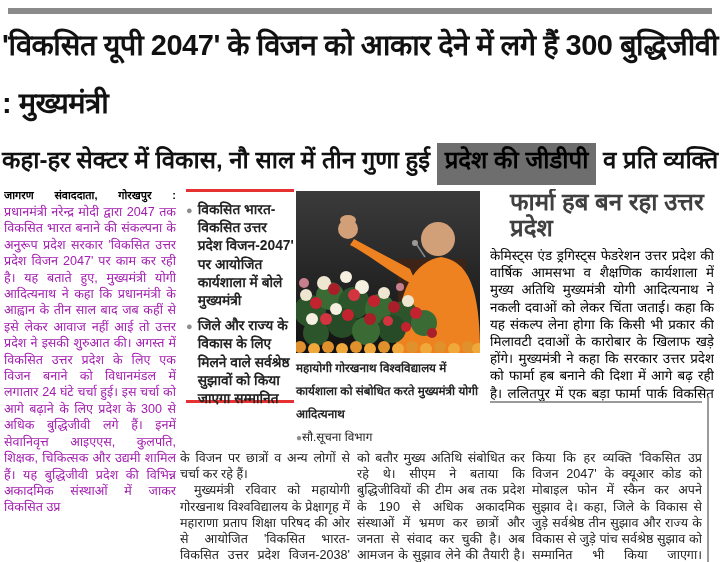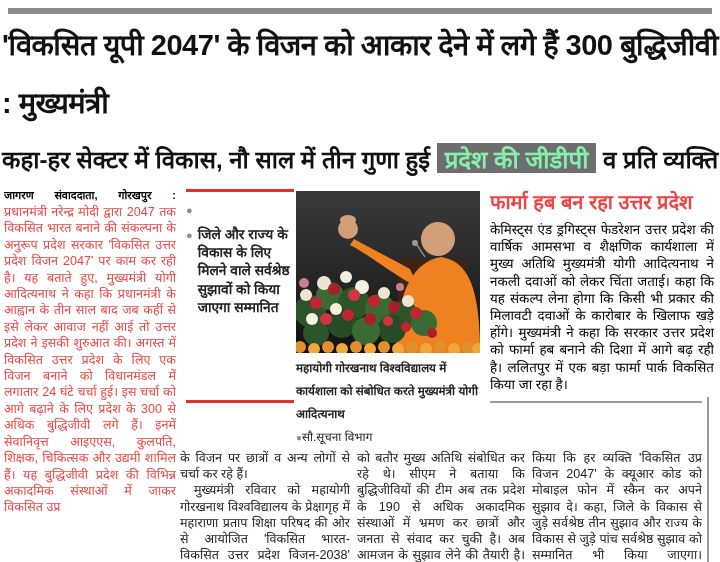--- a/index.html
+++ b/index.html
@@ -13,43 +13,43 @@
   body{font-family:"Liberation Sans","DejaVu Sans",sans-serif;color:var(--ink);}
   .page{position:relative;width:720px;height:562px;background:#fff;overflow:hidden;}
 
   .top-rule{position:absolute;left:8px;top:8px;width:704px;height:6px;background:var(--rule-gray);}
 
   .headline{position:absolute;left:2px;top:16px;width:716px;font-size:29px;line-height:58px;
     font-weight:700;color:#111;letter-spacing:-0.5px;}
 
   .subhead{position:absolute;left:2px;top:140px;width:716px;font-size:24px;line-height:40px;
     font-weight:700;color:#111;white-space:nowrap;}
-  .subhead .hl{background:var(--highlight-bg);color:#86efac;padding:3px 8px 0 8px;}
+  .subhead .hl{background:var(--highlight-bg);color:#000000;padding:3px 8px 12px 8px;}
 
-  .bodytext{font-size:12.6px;line-height:16.4px;text-align:justify;color:#ef4444;}
+  .bodytext{font-size:12.6px;line-height:16.4px;text-align:justify;color:#a21caf;}
 
   .col-main{position:absolute;left:4px;top:187px;width:172px;height:372px;overflow:hidden;}
   .dateline{font-weight:700;color:#000;text-align:justify;text-align-last:justify;font-size:11px;line-height:17px;}
 
   .briefs{position:absolute;left:186px;top:189px;width:108px;height:214px;
     border-top:3px solid var(--accent-red);border-bottom:3px solid var(--accent-red);
     padding-top:9px;}
   .brief{display:flex;gap:5px;font-size:13.8px;line-height:18.2px;font-weight:700;color:#222;margin-bottom:7px;}
   .brief .dot{color:#8d8d8d;font-size:11px;line-height:18px;flex:0 0 auto;}
 
   .photo{position:absolute;left:296px;top:191px;width:184px;height:162px;background:#1d1d1d;}
   .photo svg{display:block;width:100%;height:100%;}
 
   .caption{position:absolute;left:296px;top:357px;width:186px;font-size:11.8px;line-height:23px;
     font-weight:600;color:#222;}
   .credit{font-weight:400;}
   .credit .dot{color:#8d8d8d;font-size:10px;}
 
   .pharma{position:absolute;left:490px;top:189px;width:224px;height:213px;overflow:hidden;}
-  .pharma h2{font-size:20px;line-height:26px;font-weight:700;color:#ef4444;margin-bottom:6px;}
+  .pharma h2{font-size:24px;line-height:26px;font-weight:700;color:#404040;margin-bottom:6px;margin-left:20px;}
   .pharma .pbody{font-size:13.4px;line-height:17.2px;text-align:justify;color:#000000;}
 
   .pharma-rule{position:absolute;left:490px;top:401px;width:212px;height:2px;background:#9a9a9a;}
   .right-rule{position:absolute;left:707px;top:397px;width:2px;height:165px;background:#9a9a9a;}
 
   .bcol{position:absolute;top:420px;height:154px;overflow:hidden;margin-top:30px;}
   .bcol p{font-size:12.6px;line-height:16.2px;text-align:justify;color:#222;}
   .bcol p.indent{text-indent:14px;}
   .bcol-1{left:180px;width:170px;}
   .bcol-2{left:357px;width:168px;}
@@ -70,20 +70,21 @@
   </div>
 
   <div class="col-main">
     <div class="dateline">जागरण संवाददाता, गोरखपुर :</div>
     <p class="bodytext">प्रधानमंत्री नरेन्द्र मोदी द्वारा 2047 तक विकसित भारत बनाने की संकल्पना के अनुरूप प्रदेश सरकार 'विकसित उत्तर प्रदेश विजन 2047' पर काम कर रही है। यह बताते हुए, मुख्यमंत्री योगी आदित्यनाथ ने कहा कि प्रधानमंत्री के आह्वान के तीन साल बाद जब कहीं से इसे लेकर आवाज नहीं आई तो उत्तर प्रदेश ने इसकी शुरुआत की। अगस्त में विकसित उत्तर प्रदेश के लिए एक विजन बनाने को विधानमंडल में लगातार 24 घंटे चर्चा हुई। इस चर्चा को आगे बढ़ाने के लिए प्रदेश के 300 से अधिक बुद्धिजीवी लगे हैं। इनमें सेवानिवृत्त आइएएस, कुलपति, शिक्षक, चिकित्सक और उद्यमी शामिल हैं। यह बुद्धिजीवी प्रदेश की विभिन्न अकादमिक संस्थाओं में जाकर विकसित उप्र</p>
   </div>
 
   <div class="briefs">
     <div class="brief">
       <span class="dot">●</span>
+      <span>विकसित भारत-विकसित उत्तर प्रदेश विजन-2047' पर आयोजित कार्यशाला में बोले मुख्यमंत्री</span>
     </div>
     <div class="brief">
       <span class="dot">●</span>
       <span>जिले और राज्य के विकास के लिए मिलने वाले सर्वश्रेष्ठ सुझावों को किया जाएगा सम्मानित</span>
     </div>
   </div>
 
   <div class="photo">
     <svg viewBox="0 0 184 162" preserveAspectRatio="none">
       <defs>

